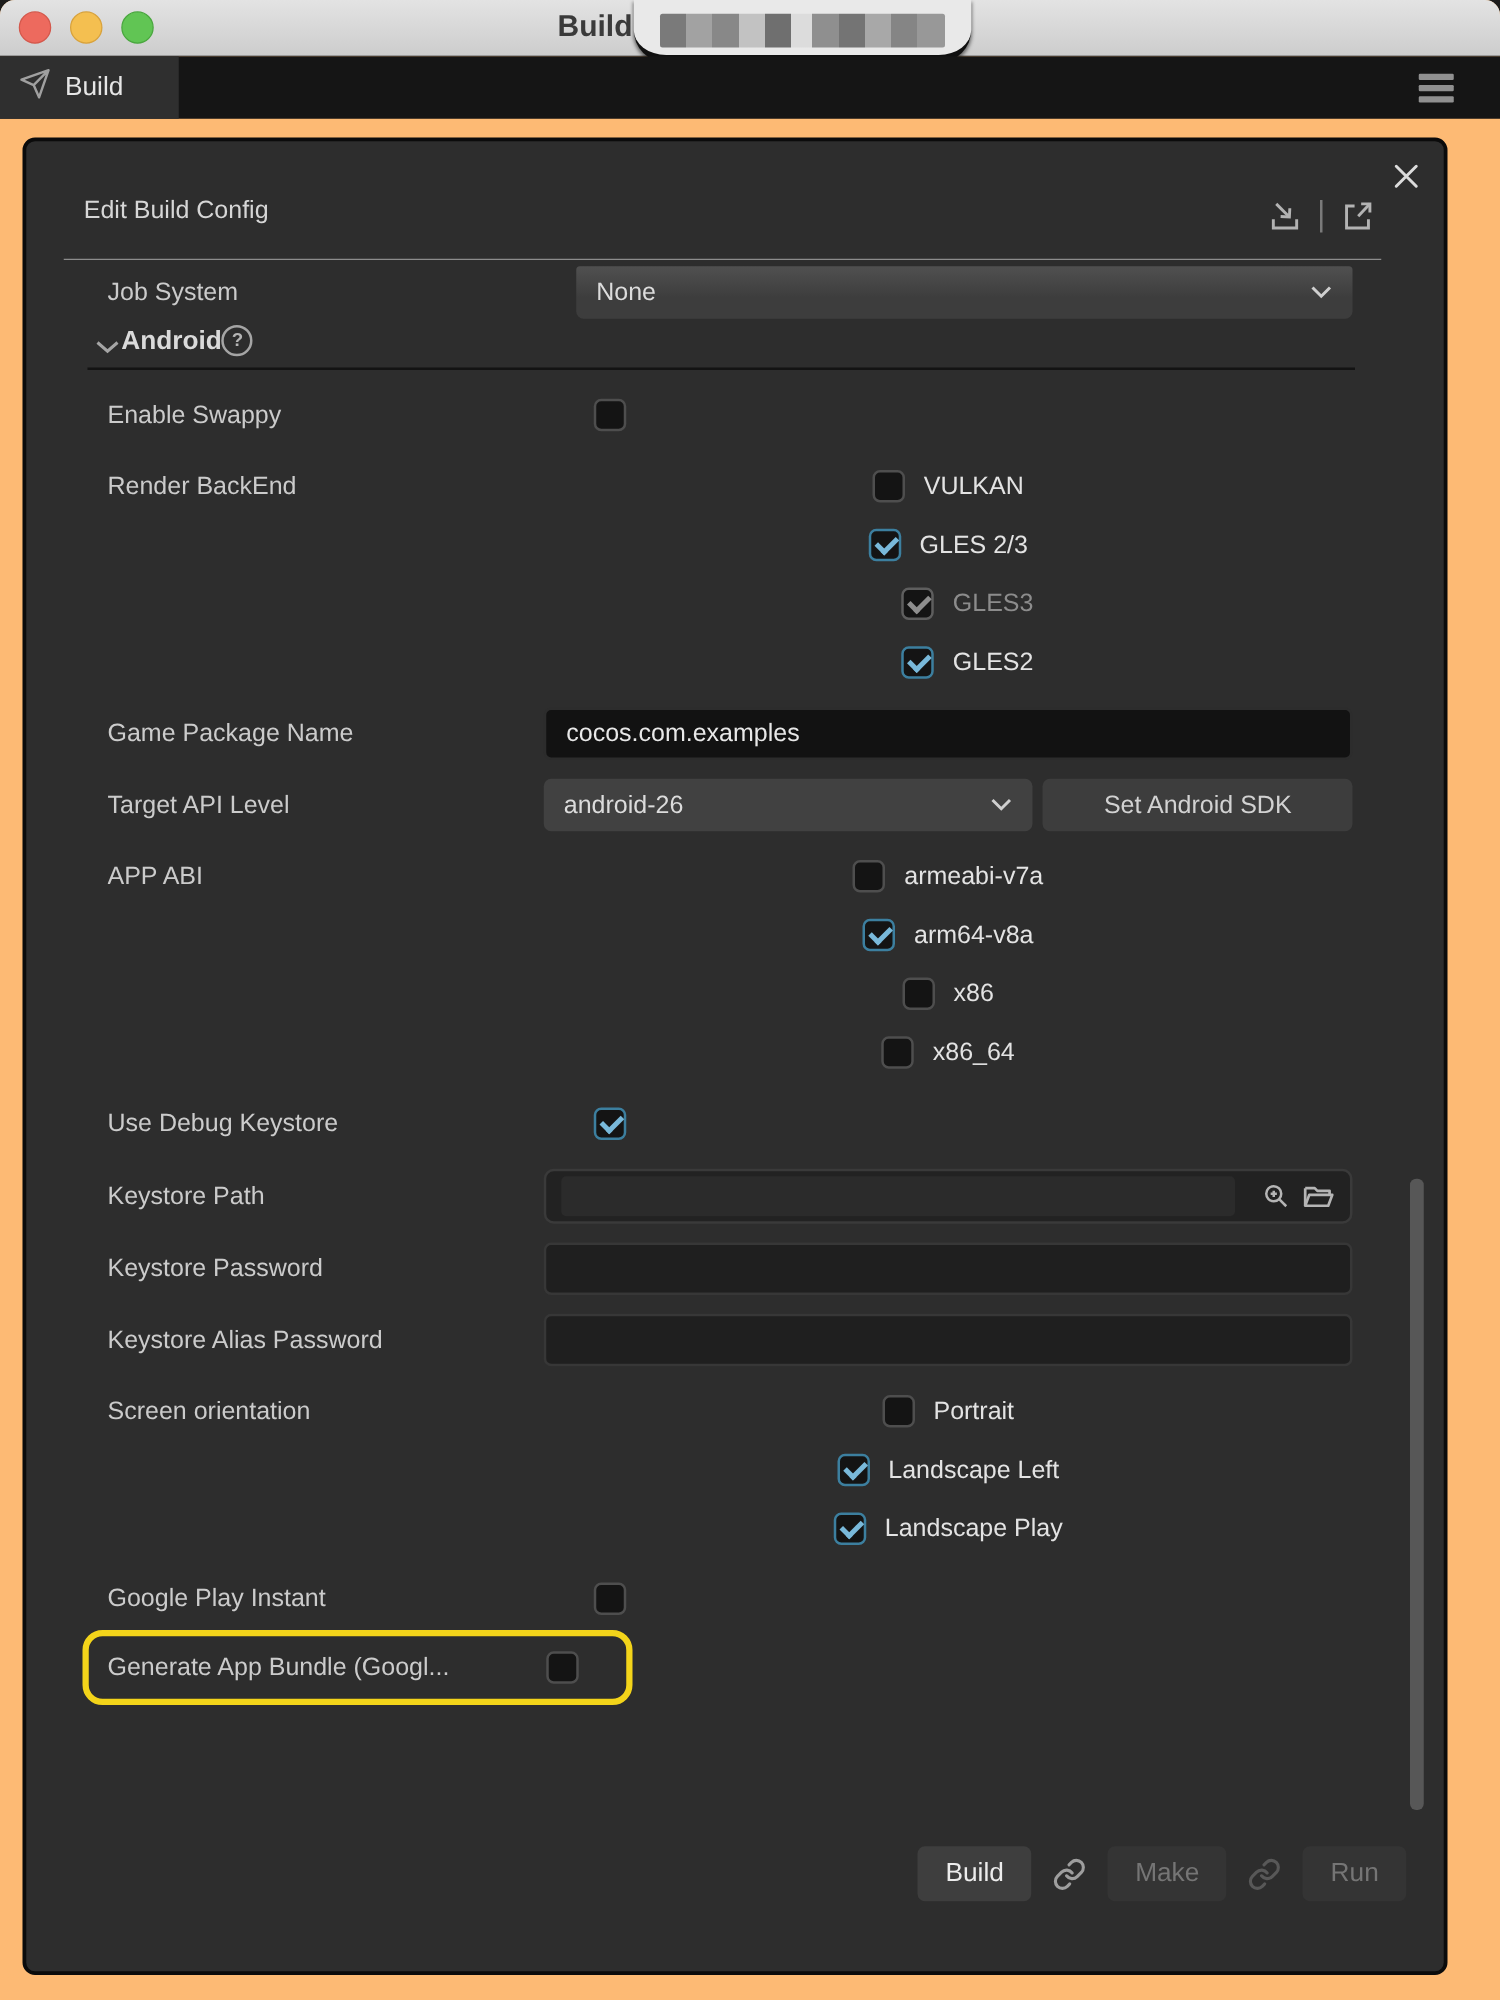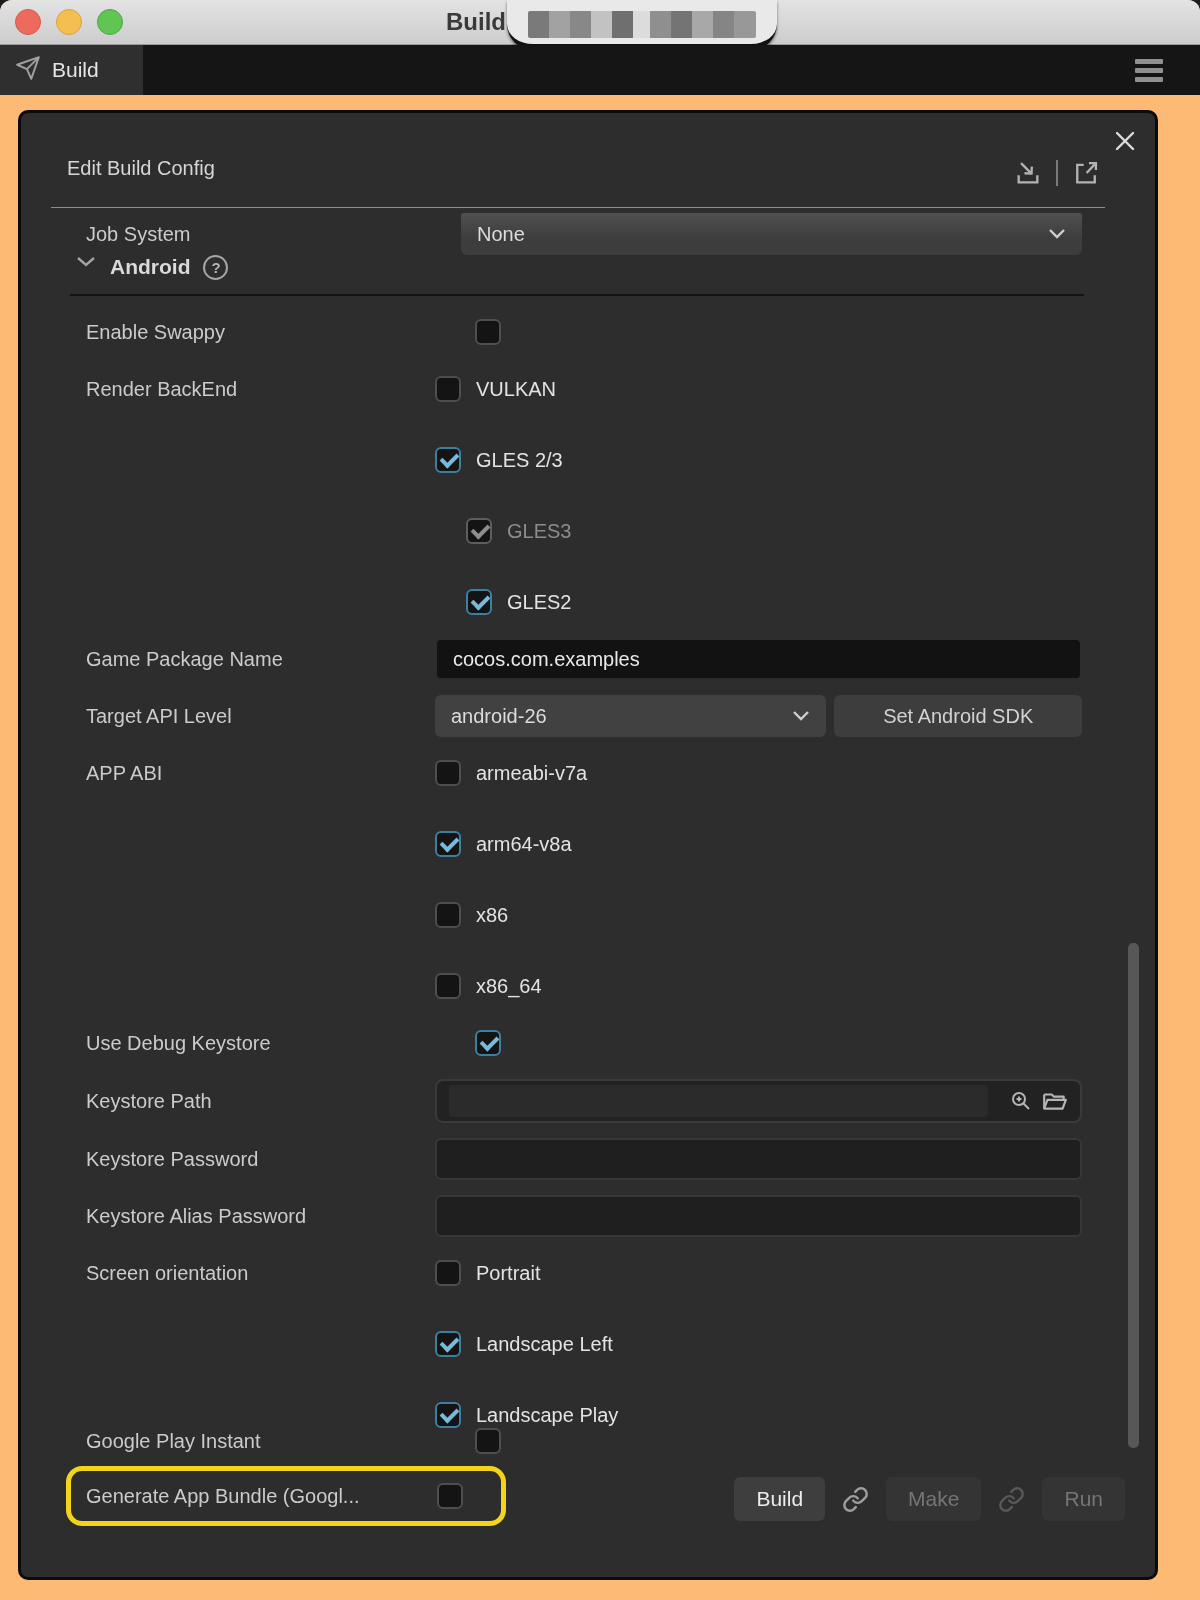--- a/index.html
+++ b/index.html
@@ -40,25 +40,25 @@
 
   
   .content { padding:5px 55px 0 65px; }
   .row { display:flex; align-items:center; }
   .row .lbl { width:349px; flex-shrink:0; color:#cbcbcb; font-size:20px; white-space:nowrap; overflow:hidden; }
   .row .ctrl { width:647px; display:flex; align-items:center; }
   .row.field { min-height:42px; }
   .row.cbrow { min-height:26px;gap:40px; }
   .row.group { align-items:flex-start; }
   .row.group .lbl { line-height:26px; }
-  .row.group .ctrl { flex-direction:column; align-items:flex-start;gap:24px; }
-  .mb31{margin-bottom:31px} .mb30{} .mb23{margin-bottom:23px}
+  .row.group .ctrl { flex-direction:column; align-items:center; }
+  .mb31{margin-bottom:31px} .mb30{margin-bottom:30px} .mb23{margin-bottom:23px}
   .mb15{margin-bottom:15px} .mb12{margin-bottom:12px} .mb0{margin-bottom:0}
 
-  .sec-header { display:flex; align-items:flex-start; gap:13px; height:30px; margin-left:-11px; }
+  .sec-header { display:flex; align-items:flex-end; height:30px; margin-left:-11px; }
   .sec-title { font-size:21px; font-weight:600; color:#dadada; }
   .help-circle { width:25px; height:25px; border:2px solid #a5a5a5; border-radius:50%; color:#b5b5b5;
                  font-size:15px; font-weight:700; display:flex; align-items:center; justify-content:center; cursor:pointer; }
   .section-divider { height:2px; background:#131313; margin:9px 0 23px -16px; width:1014px; }
 
   
   .cb { position:relative; width:26px; height:26px; border:2px solid #4e4e4e; border-radius:6px; background:#141414; flex-shrink:0; cursor:pointer; }
   .cb.checked { border-color:#3c7f9f; }
   .cb.checked::after { content:""; position:absolute; left:4px; top:4px; width:13px; height:7px;
                        border-left:4px solid #79b9da; border-bottom:4px solid #79b9da; transform:rotate(-45deg); }

